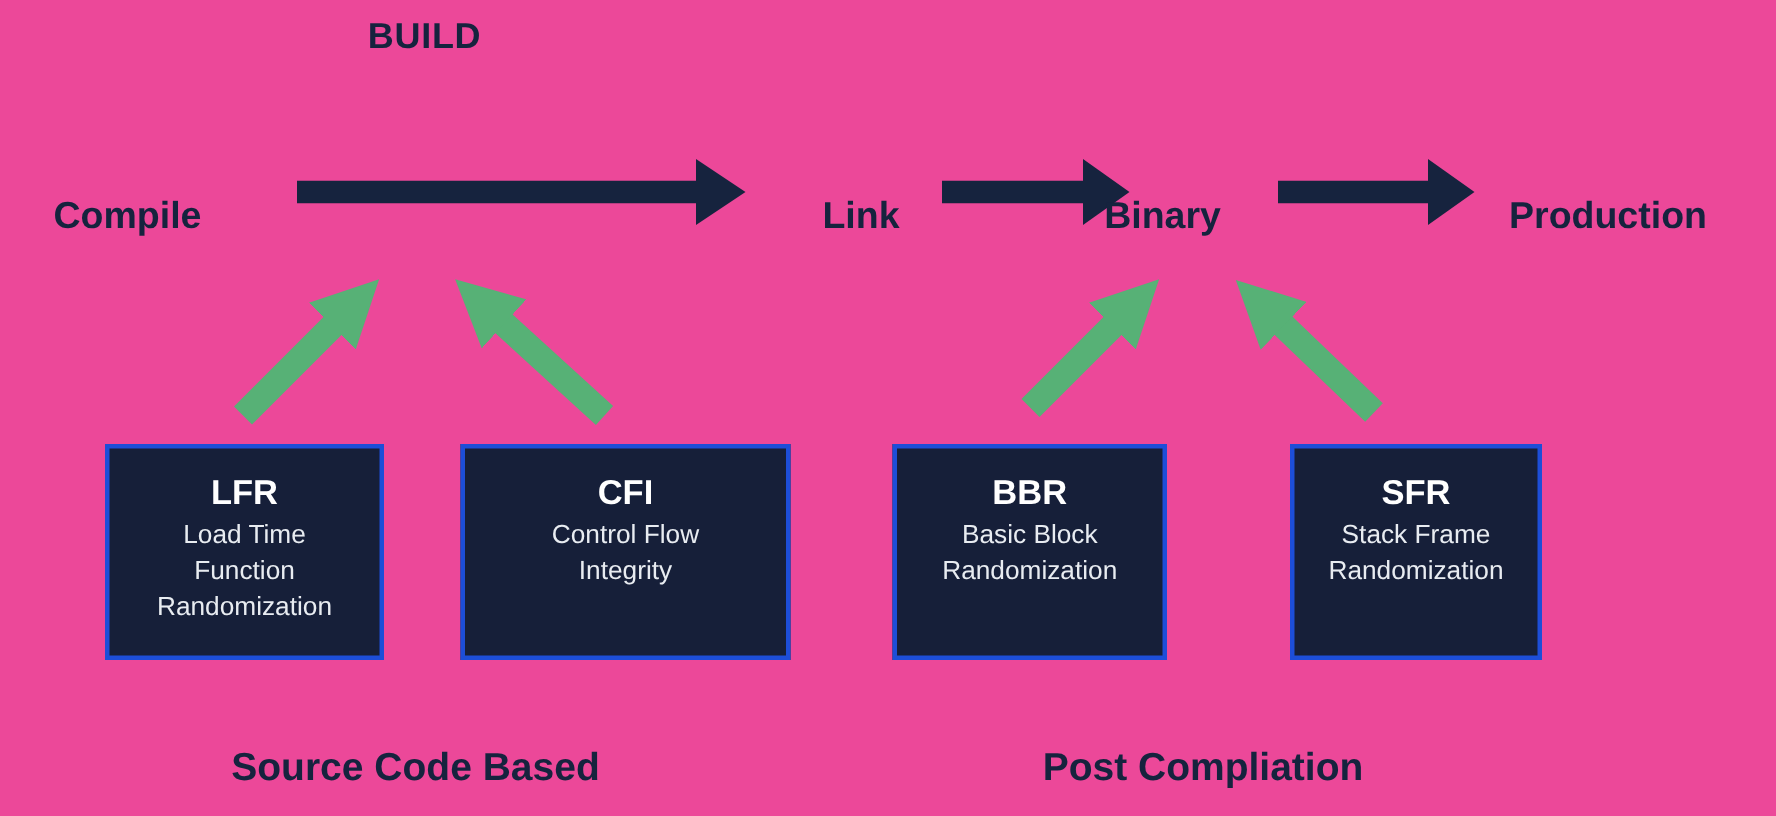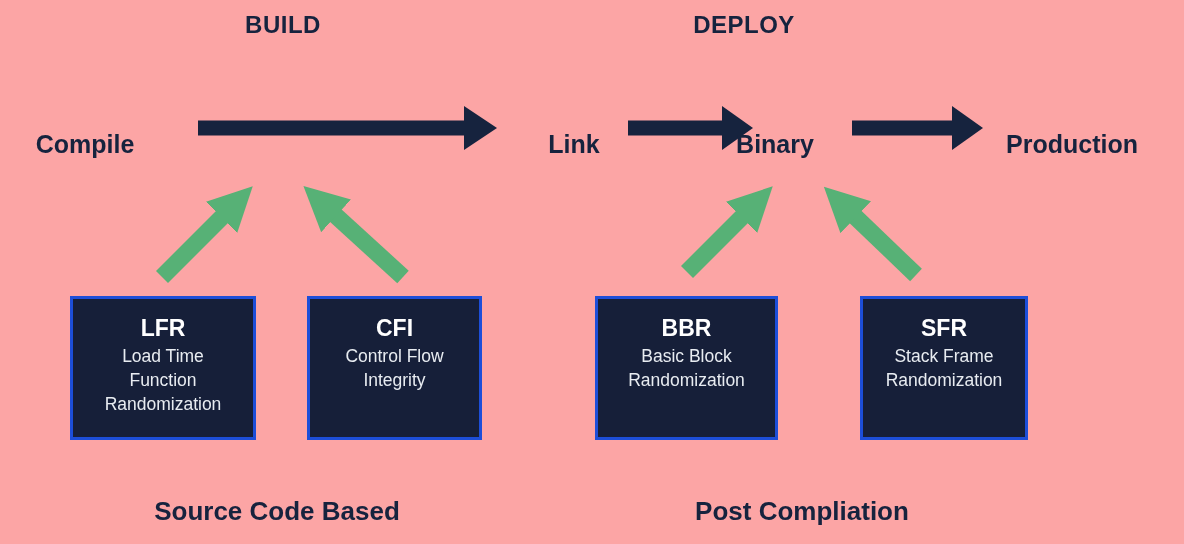--- a/index.html
+++ b/index.html
@@ -1,20 +1,20 @@
 <!DOCTYPE html>
 <html><head>
 <meta charset="utf-8">
 <style>
   html, body { margin: 0; padding: 0; background: #ffffff; }
   .canvas {
     position: relative;
     width: 1184px;
     height: 544px;
-    background: #fca5a5;
+    background: #ec4899;
     font-family: "Liberation Sans", sans-serif;
     overflow: hidden;
   }
   .arrow-layer {
     position: absolute;
     left: 0; top: 0;
     width: 1184px; height: 544px;
     pointer-events: none;
   }
   .phase-title {
@@ -99,35 +99,34 @@
       <polygon points="952,106 983,128 952,150" stroke="none"></polygon>
     </g>
 
     <line x1="162" y1="277" x2="234" y2="205" stroke="#57B176" stroke-width="17" marker-end="url(#greenHead)"></line>
     <line x1="403" y1="277" x2="323" y2="204" stroke="#57B176" stroke-width="17" marker-end="url(#greenHead)"></line>
     <line x1="687" y1="272" x2="754" y2="205" stroke="#57B176" stroke-width="17" marker-end="url(#greenHead)"></line>
     <line x1="916" y1="275" x2="843" y2="205" stroke="#57B176" stroke-width="17" marker-end="url(#greenHead)"></line>
   </svg>
 
   <div class="phase-title" style="left:283px;">BUILD</div>
-  <div class="phase-title" style="left:744px;">DEPLOY</div>
 
   <div class="stage-label" style="left:85px;">Compile</div>
   <div class="stage-label" style="left:574px;">Link</div>
   <div class="stage-label" style="left:775px;">Binary</div>
   <div class="stage-label" style="left:1072px;">Production</div>
 
   <div class="technique-box" style="left:70px; width:186px;">
     <div class="technique-abbr">LFR</div>
     <div class="technique-line">Load Time</div>
     <div class="technique-line">Function</div>
     <div class="technique-line">Randomization</div>
   </div>
 
-  <div class="technique-box" style="left:307px; width:175px;">
+  <div class="technique-box" style="left:307px; width:220px;">
     <div class="technique-abbr">CFI</div>
     <div class="technique-line">Control Flow</div>
     <div class="technique-line">Integrity</div>
   </div>
 
   <div class="technique-box" style="left:595px; width:183px;">
     <div class="technique-abbr">BBR</div>
     <div class="technique-line">Basic Block</div>
     <div class="technique-line">Randomization</div>
   </div>

